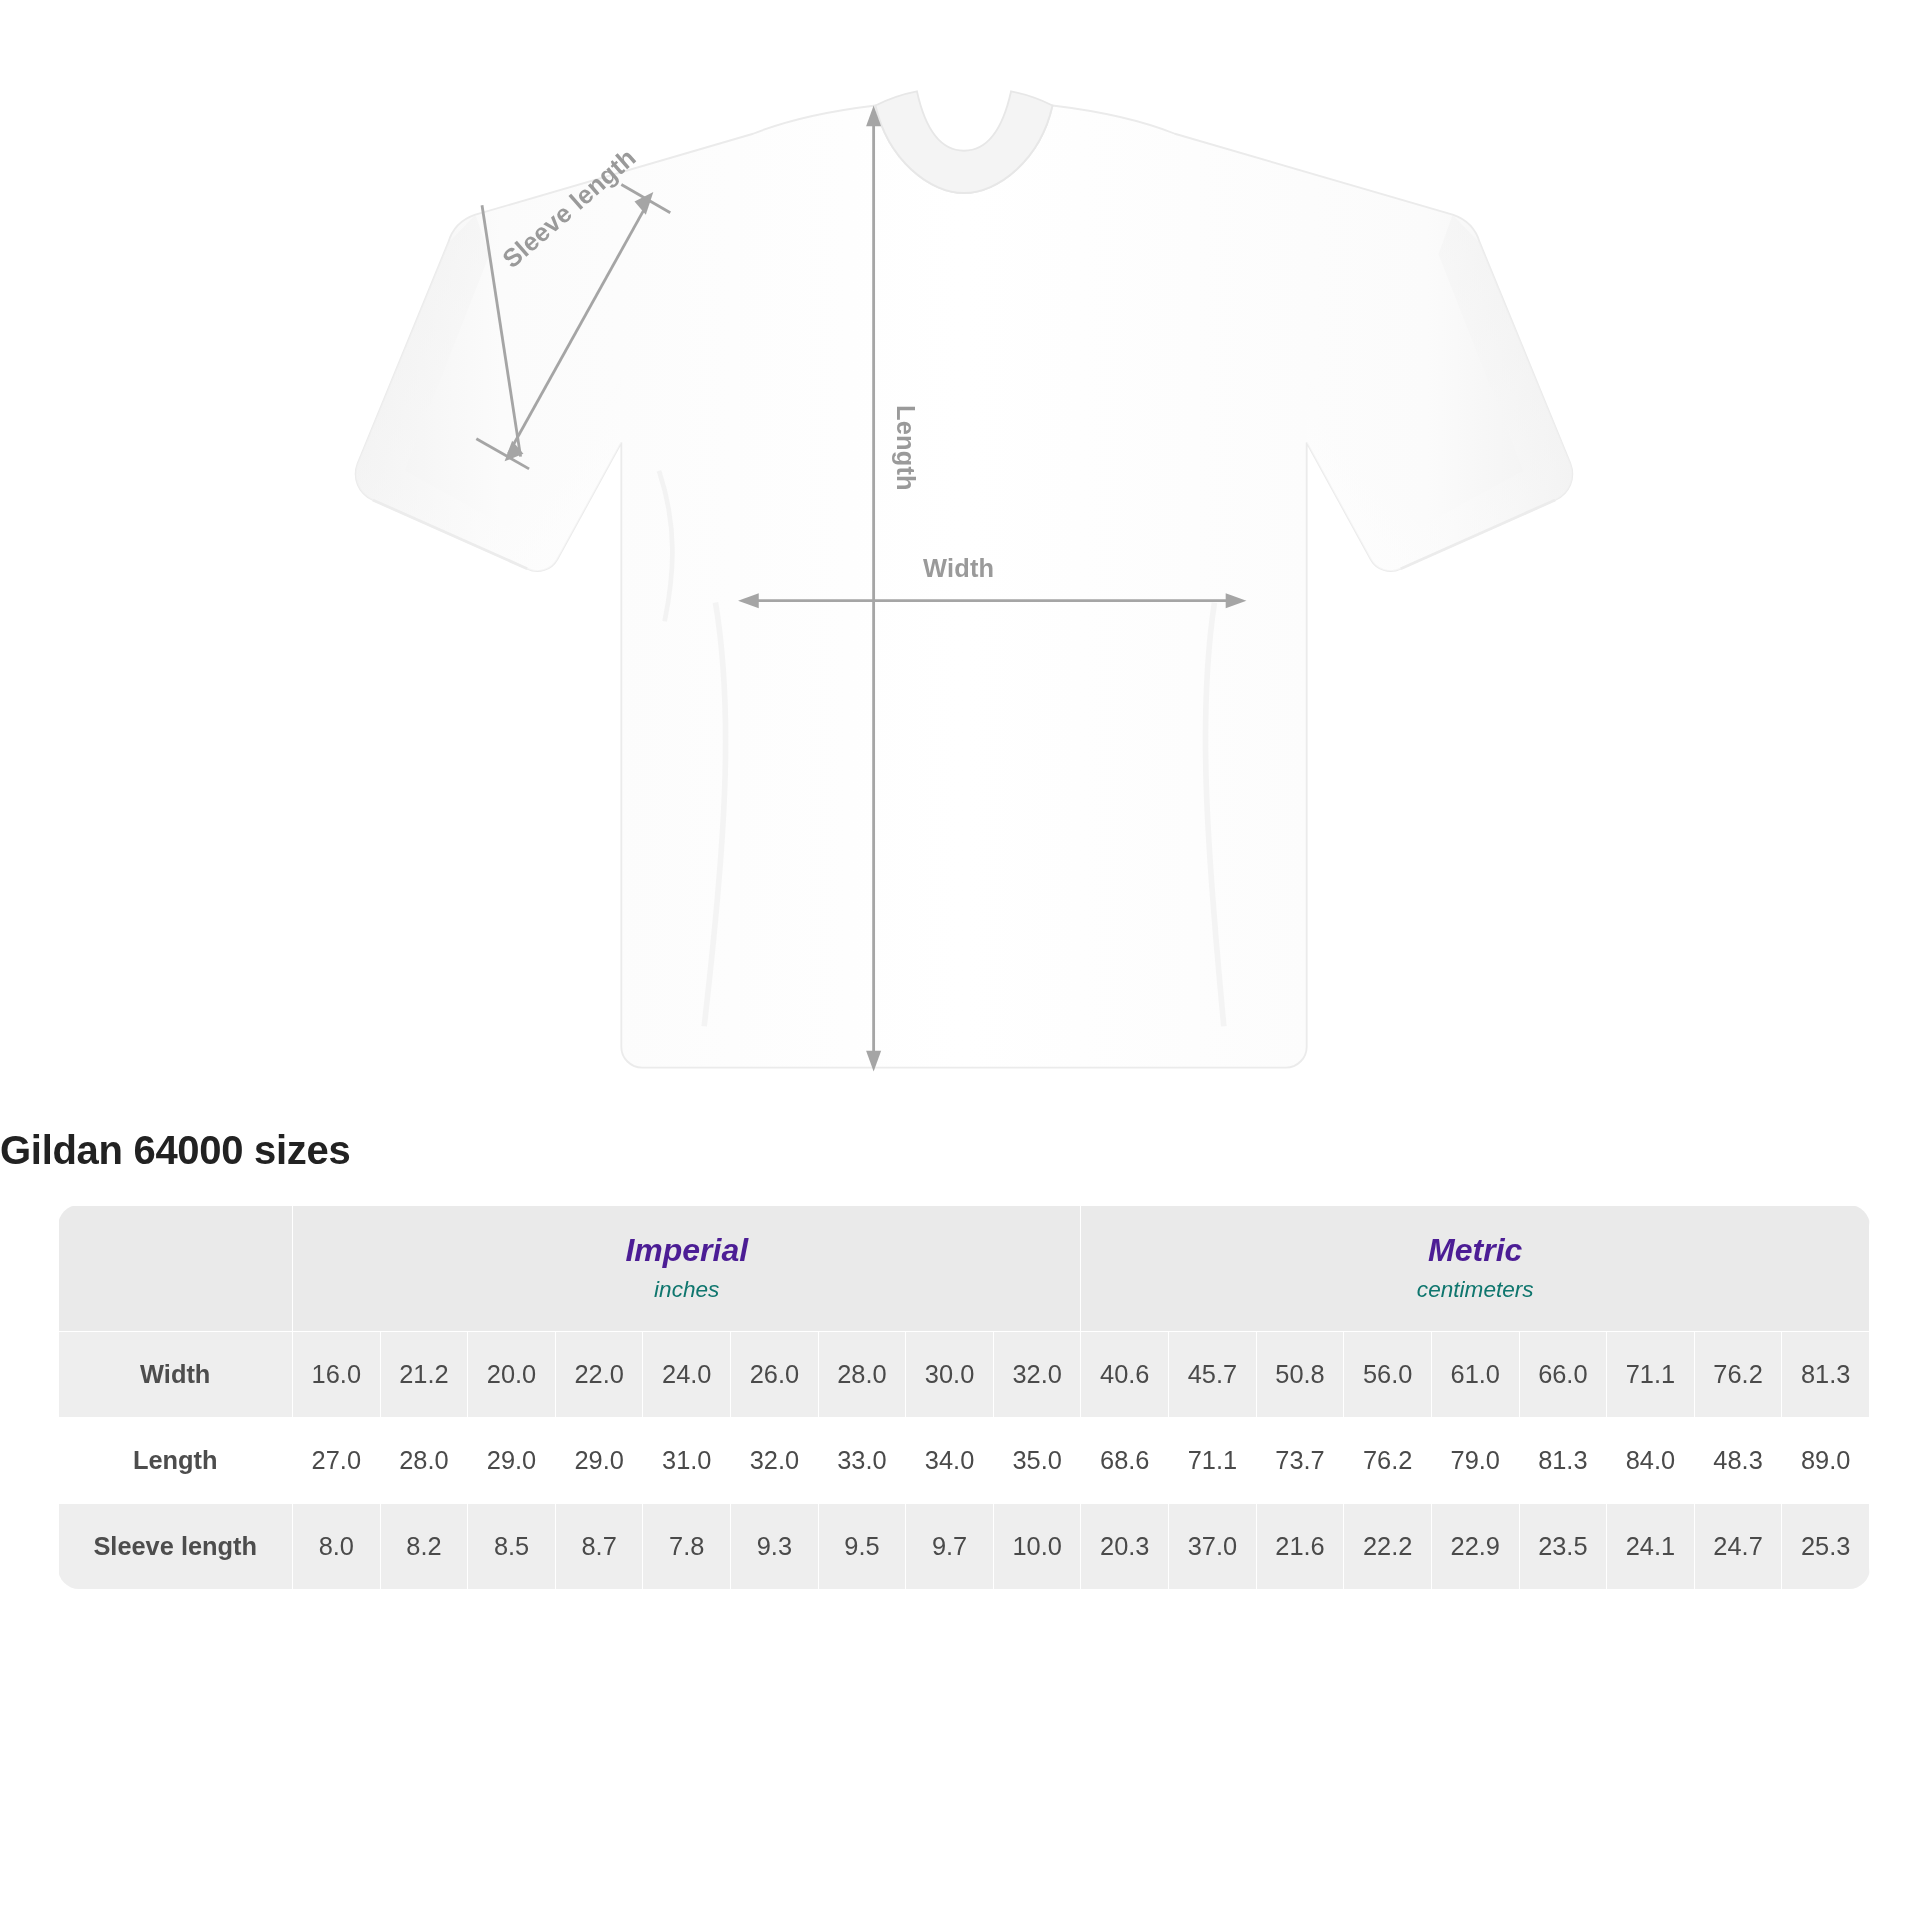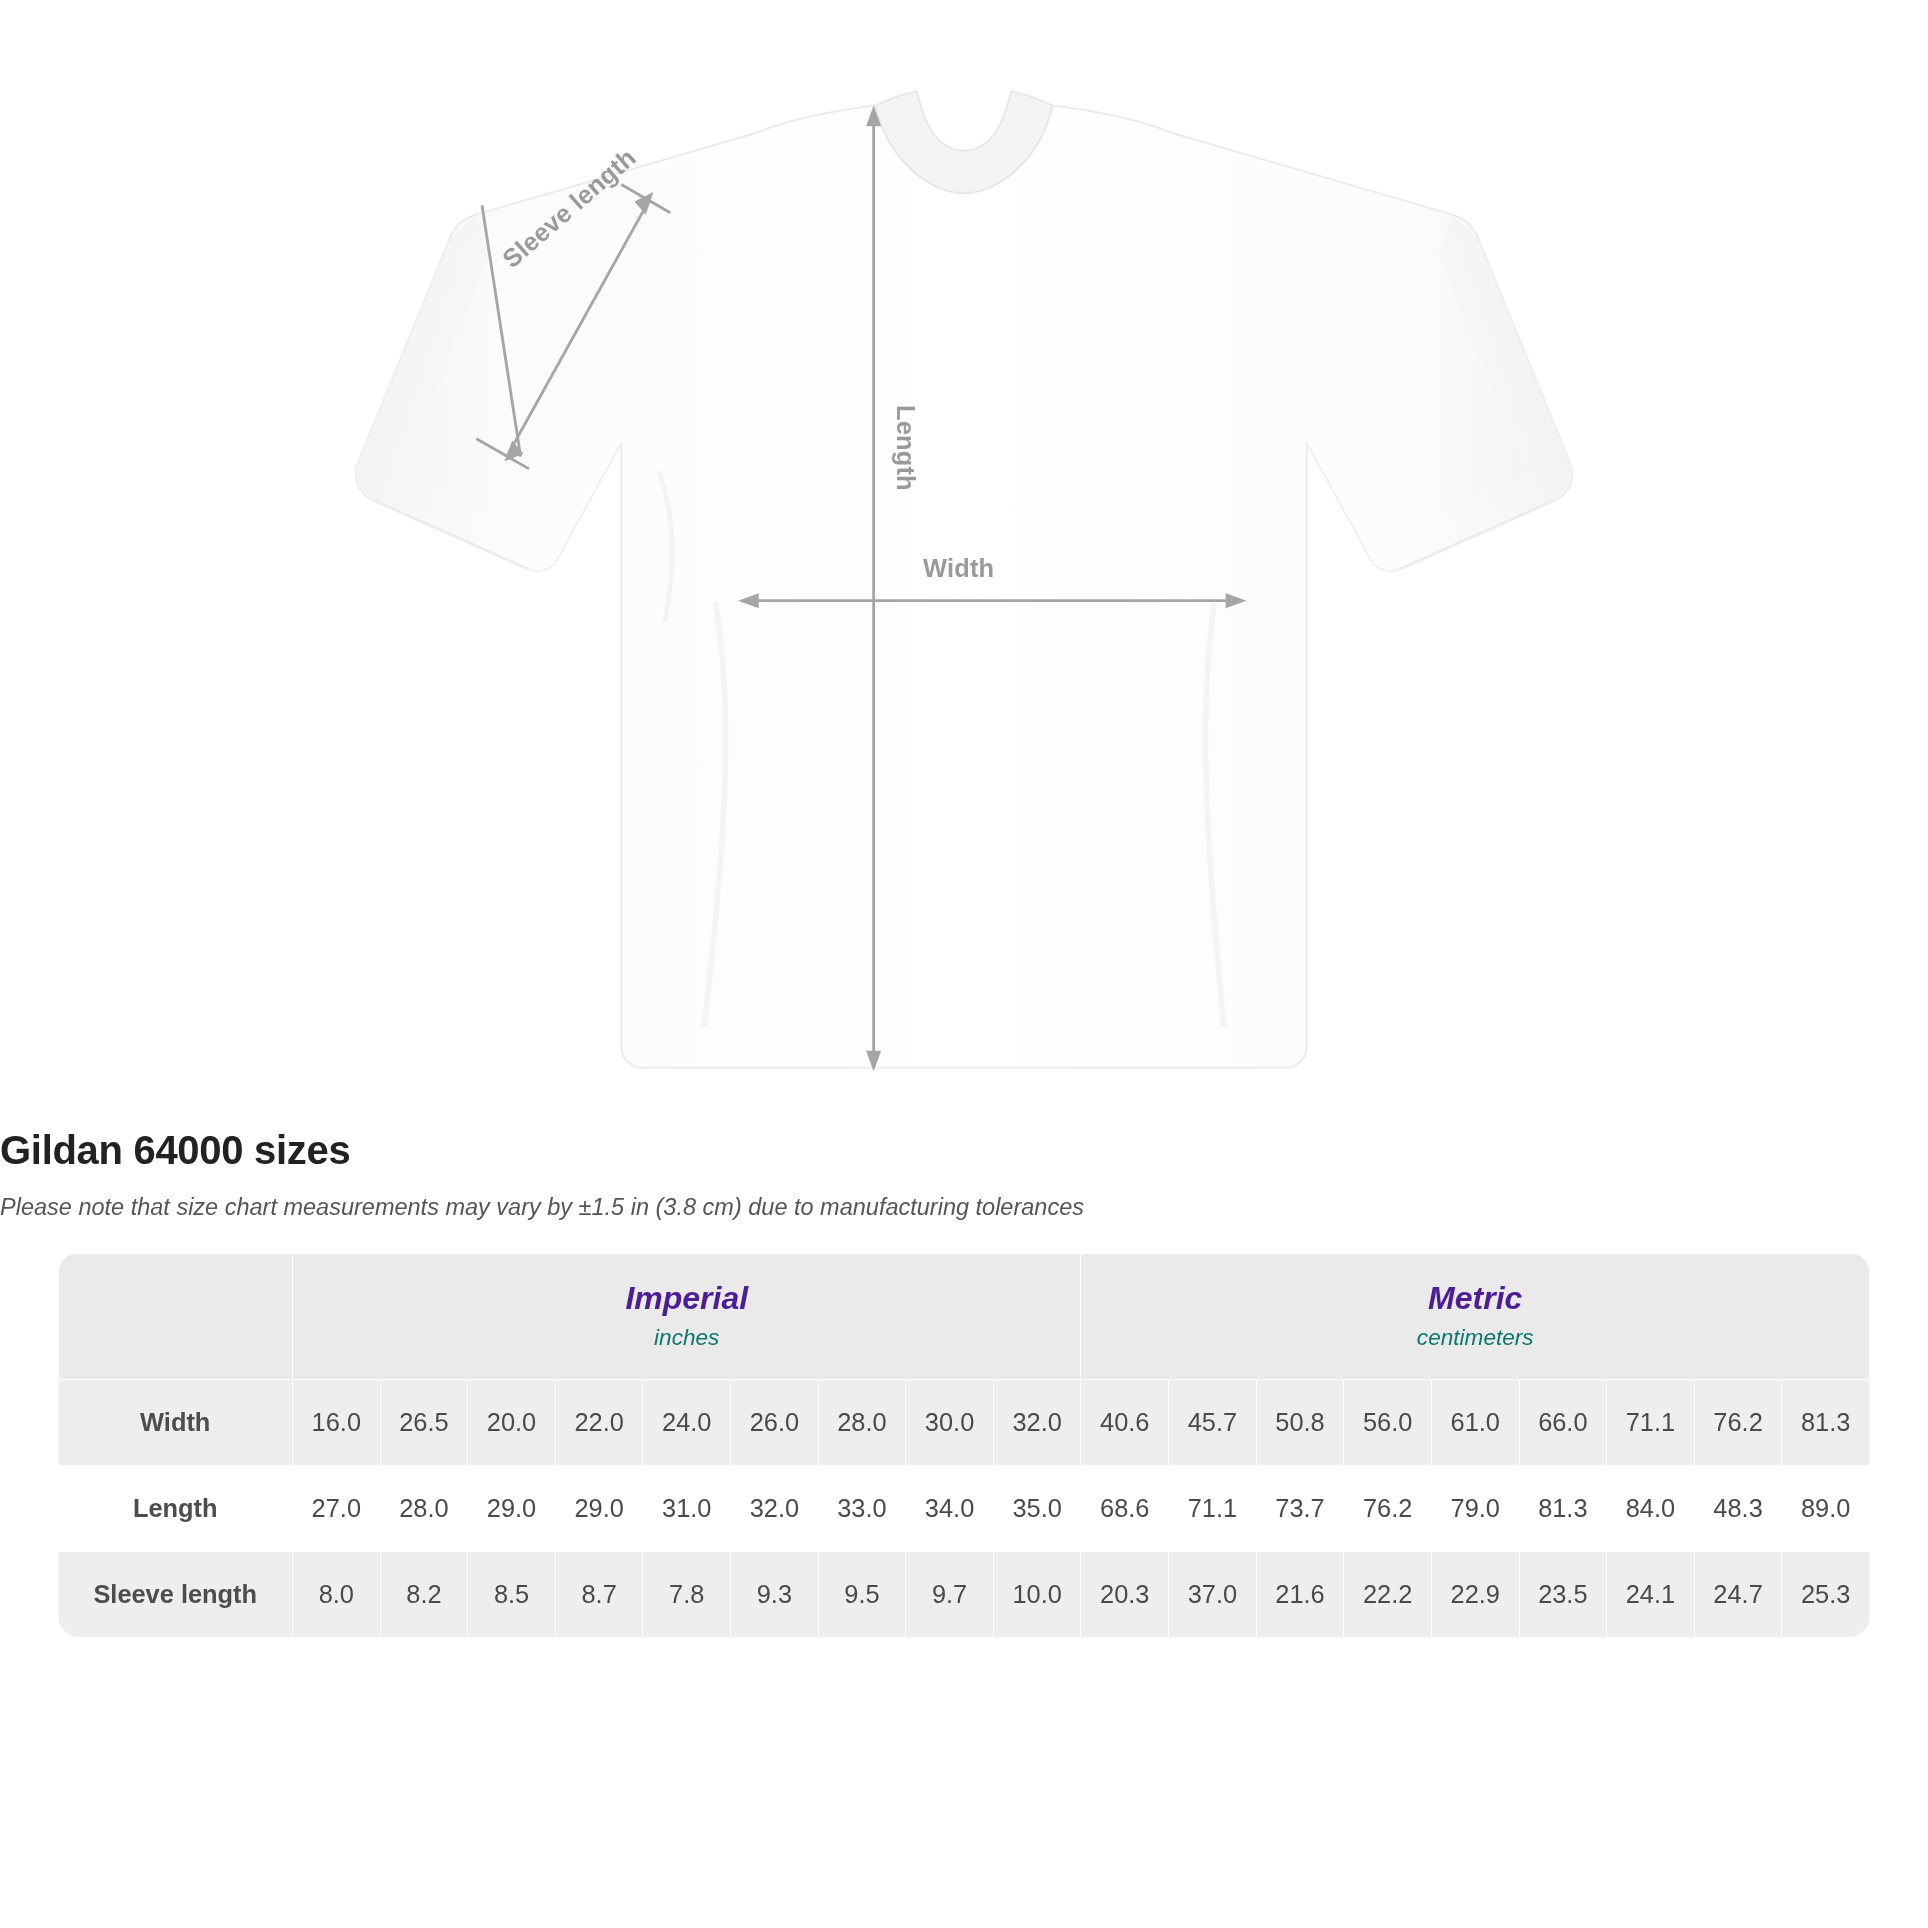--- a/index.html
+++ b/index.html
@@ -233,21 +233,20 @@
 
     <div class="dim-label vertical" style="left: 891px; top: 405px;">Length</div>
 
     <div class="dim-label" style="left: 923px; top: 554px;">Width</div>
 
     <div class="dim-label sleeve" style="left: 497px; top: 252px;">Sleeve length</div>
   </div>
 
   <div class="title-block">
     <div class="chart-title">Gildan 64000 sizes</div>
-    <div class="chart-note">Please note that size chart measurements may vary by ±1.5 in (3.8 cm) due to manufacturing tolerances</div>
   </div>
 
   <div class="table-wrap">
     <table class="size-table">
       <colgroup>
         <col class="col-rowhead">
       </colgroup>
       <tbody>
         <tr class="unit-row">
           <td class="corner"></td>
@@ -258,21 +257,21 @@
           <td colspan="9">
             <div class="unit-name">Metric</div>
             <div class="unit-sub">centimeters</div>
           </td>
         </tr>
 
 
         <tr class="data-row alt">
           <td class="rowhead">Width</td>
           <td>16.0</td>
-          <td>26.5</td>
+          <td>21.2</td>
           <td>20.0</td>
           <td>22.0</td>
           <td>24.0</td>
           <td>26.0</td>
           <td>28.0</td>
           <td>30.0</td>
           <td>32.0</td>
           <td>40.6</td>
           <td>45.7</td>
           <td>50.8</td>

